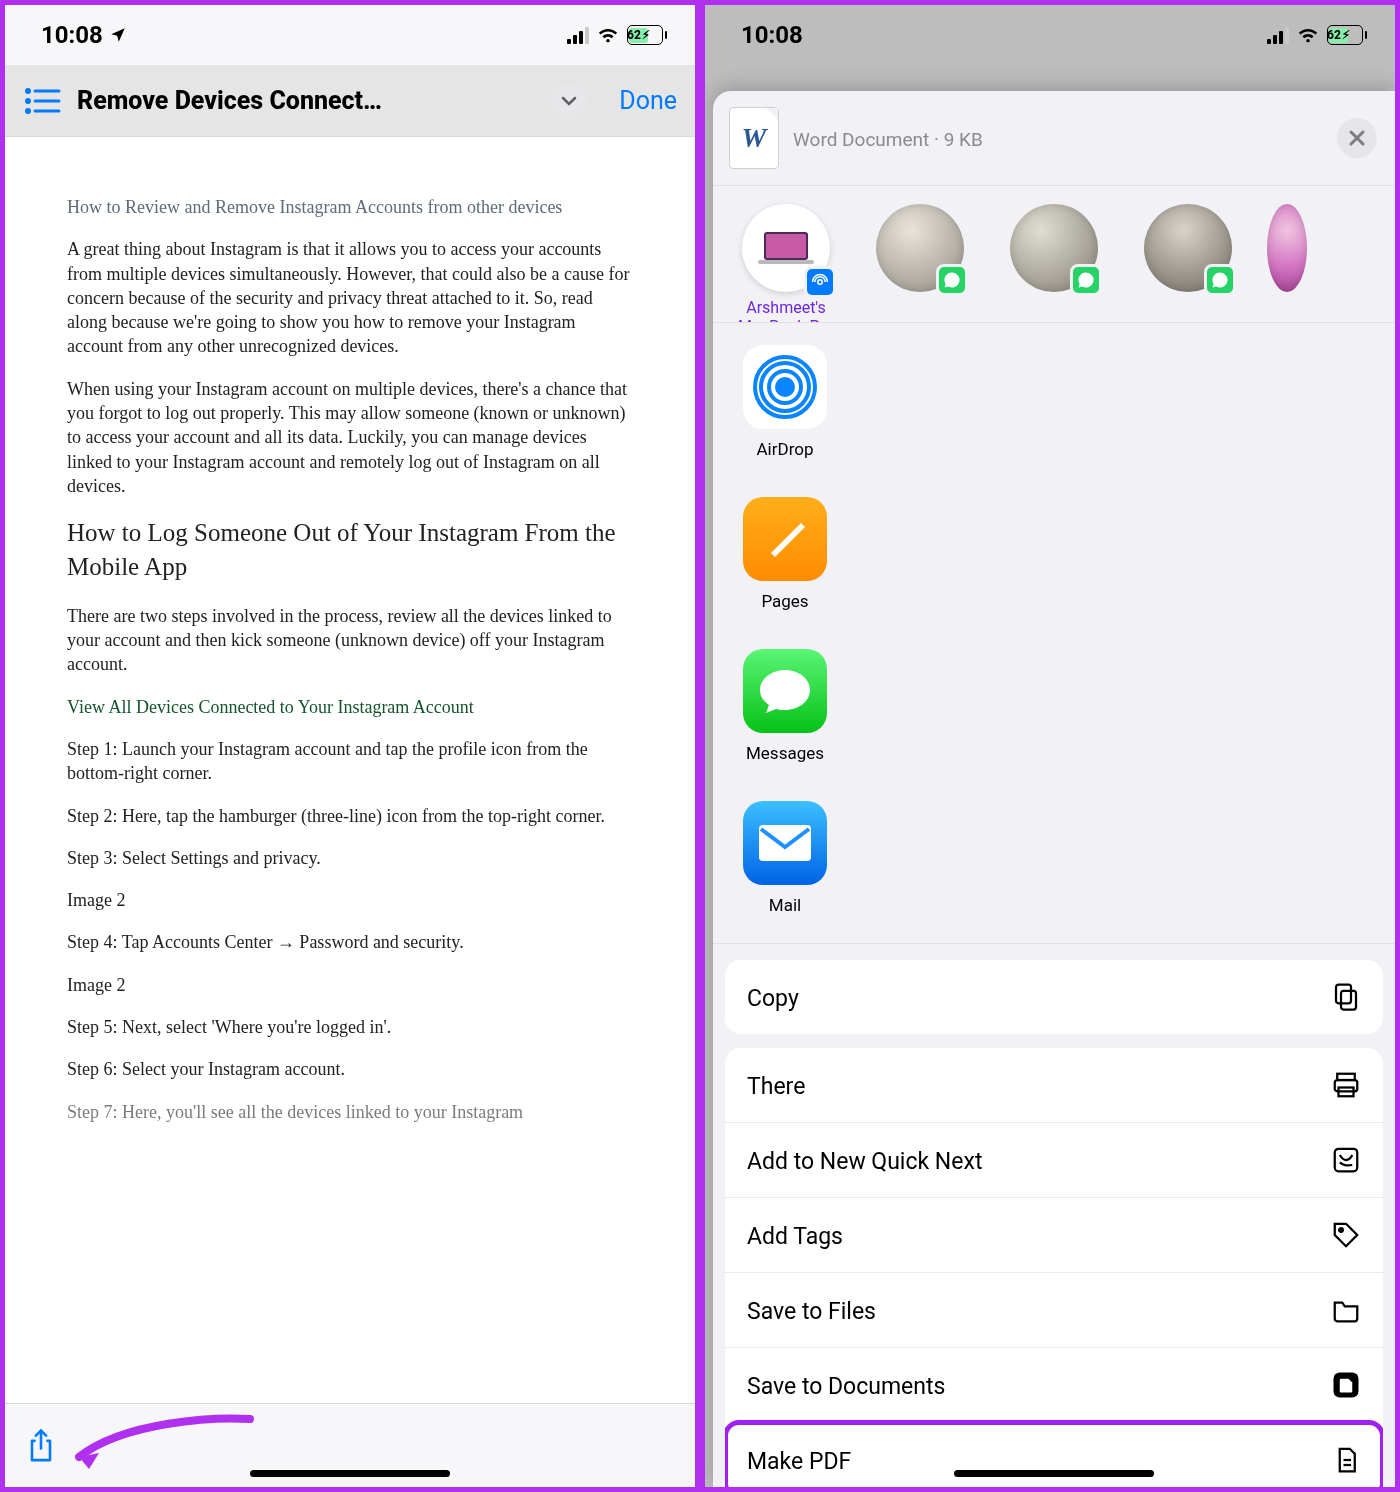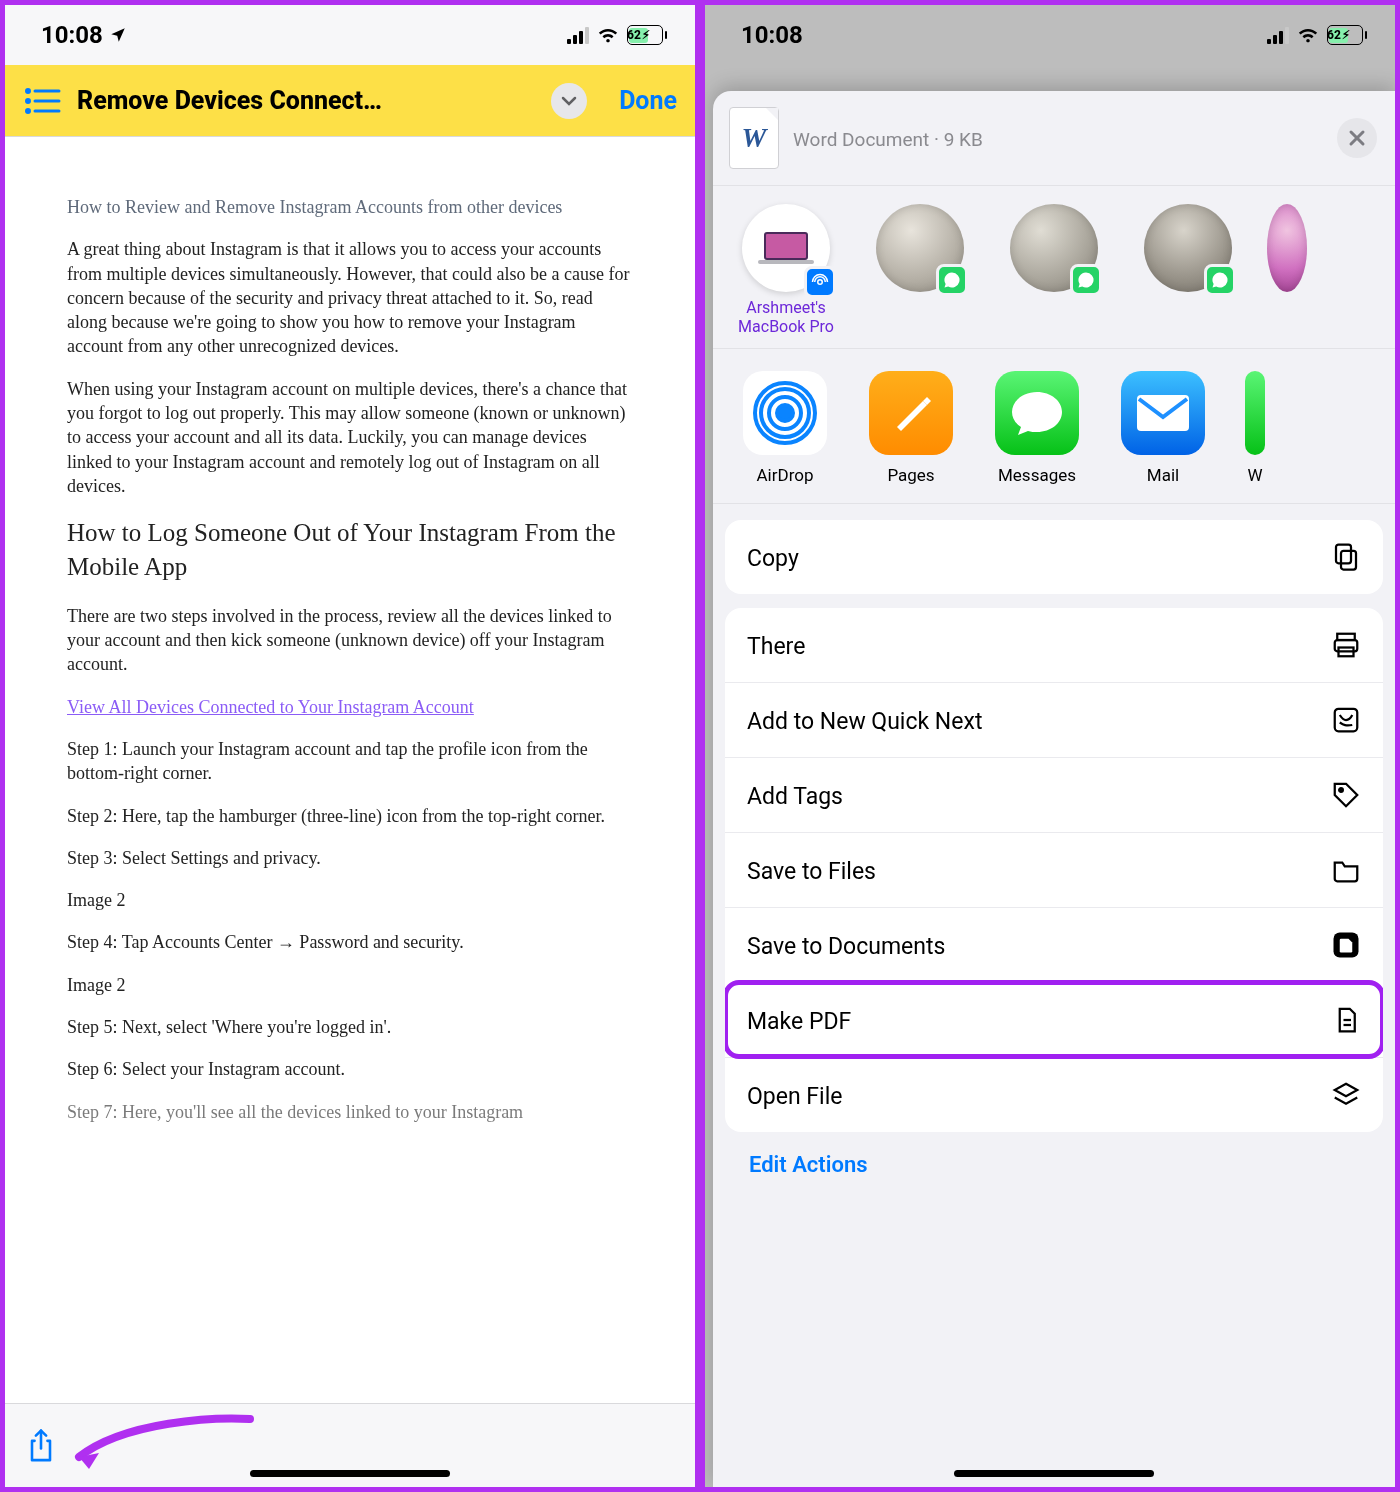--- a/index.html
+++ b/index.html
@@ -52,21 +52,21 @@
   .battery .fill {
     width: 62%; background: #86efac; border-radius: 3px;
     display: flex; align-items: center; justify-content: center;
     font-size: 12px; font-weight: 800;
   }
   .battery .tip { width: 2.5px; height: 8px; background:#000; border-radius: 1px; }
 
   
   .doc-header {
     height: 72px;
-    background: #fde047;
+    background: #e5e5e5;
     border-bottom: 1px solid #d9d9dc;
     display: flex;
     align-items: center;
     padding: 0 18px;
     gap: 14px;
   }
   .list-icon {
     width: 40px; height: 32px; color: #007aff;
   }
   .doc-title-t {
@@ -78,37 +78,37 @@
     text-overflow: ellipsis;
     flex: 1;
   }
   .expand-btn {
     width: 36px; height: 36px; border-radius: 50%;
     background: #e7e7ea;
     display:flex;align-items:center;justify-content:center;
     color:#606063;
   }
   .done-btn {
-    color: #007aff; font-size: 25px; font-weight: 700;
+    color: #007aff; font-size: 25px; font-weight: 400;
     margin-left: 18px;
   }
 
   .doc-body {
     flex:1; background:#fff; overflow:hidden;
     padding: 58px 62px 0 62px;
     font-family: Georgia, "Times New Roman", serif;
     font-size: 18px; line-height: 1.35; color:#222;
   }
   .doc-body .title-small { color:#5f6a7a; }
   .doc-body p { margin-bottom: 18px; white-space: pre-line; }
   .doc-body h2 {
     font-size: 25px; font-weight: 500; margin: 14px 0 20px 0;
     color:#222; font-family: Georgia, serif;
   }
-  .doc-body .sub { color:#8b5cf6; margin: 6px 0 18px 0; text-decoration: underline; }
+  .doc-body .sub { color:#14532d; margin: 6px 0 18px 0; }
 
   .left-footer {
     height: 84px; background:#f7f7f9; border-top:1px solid #d9d9dc;
     display:flex; align-items:center; padding: 0 20px;
     position: relative;
   }
   .share-icon { width:32px; height:36px; color:#007aff; }
   .arrow-annot {
     position: absolute; left: 60px; bottom: 14px; width: 190px; height: 60px;
     pointer-events: none;
@@ -167,21 +167,21 @@
   .target .avatar.white { background:#fff; box-shadow: 0 2px 6px rgba(0,0,0,0.15); display:flex;align-items:center;justify-content:center; }
   .target .badge {
     position:absolute; right:-4px; bottom:-4px; width:32px;height:32px;border-radius:8px;
     background:#25d366; display:flex;align-items:center;justify-content:center;
     border:3px solid #f2f2f6;
   }
   .target .badge.airdrop{background:#007aff;border-radius:8px;right:-6px;bottom:-6px;}
   .target .tiny-name{min-height:34px;}
 
   .apps-row {
-    display:flex; gap:38px; padding: 22px 12px 18px 28px; border-bottom:1px solid #e2e2e6; overflow:hidden;
+    display:flex; gap:38px; padding: 22px 12px 18px 28px; border-bottom:1px solid #e2e2e6; overflow:hidden;flex-direction:column;
   }
   .app { width:88px; text-align:center; font-size:17px; }
   .app .app-icon{width:84px;height:84px;border-radius:20px;margin:0 auto 10px;display:flex;align-items:center;justify-content:center;}
   .airdrop-ic{background:#fff;border:0;}
   .pages-ic{background:linear-gradient(#ffae1a,#ff8c00);}
   .messages-ic{background:linear-gradient(#5af575,#06c117);}
   .mail-ic{background:linear-gradient(#3cc0ff,#0062e6);}
 
   .actions {
     padding: 16px 12px 0 12px;

